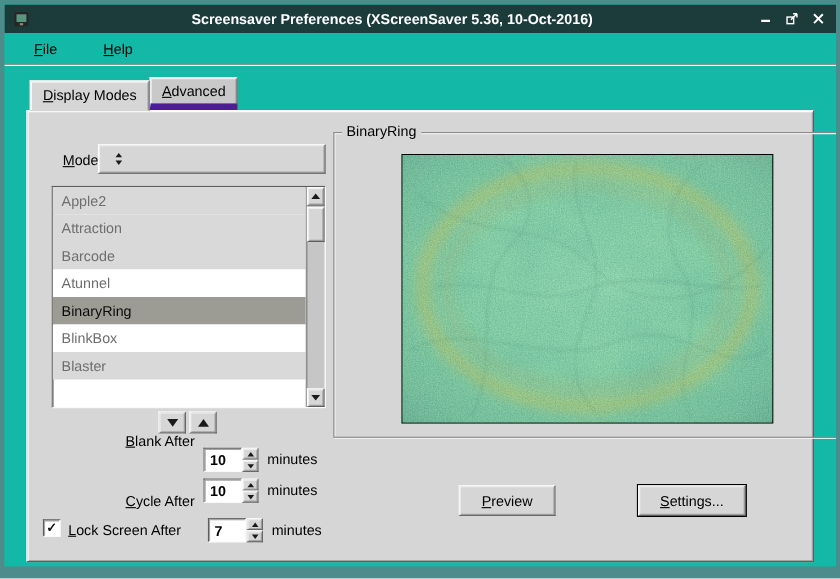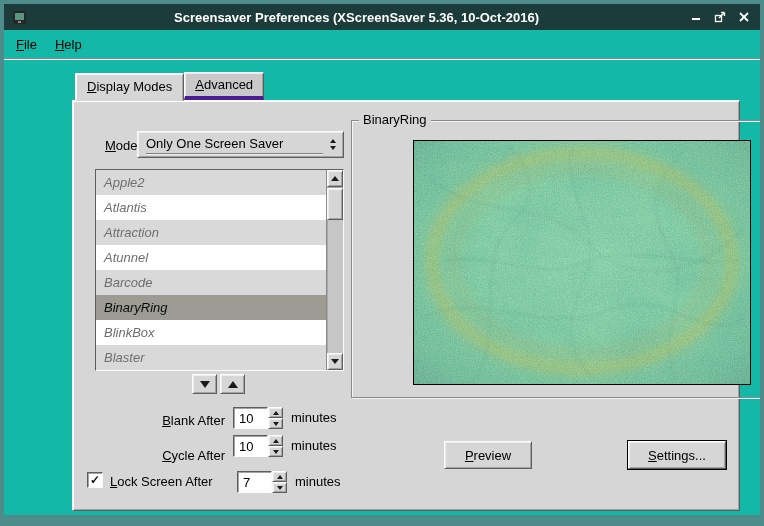--- a/index.html
+++ b/index.html
@@ -9,51 +9,51 @@
 
   #window { position:relative; width:764px; height:526px; background:#4e8b8b; padding:4px 4px 11px 4px; }
   .win-inner { width:100%; height:100%; background:#14b8a6; display:flex; flex-direction:column; overflow:hidden; }
 
   .titlebar { flex:0 0 26px; background:#1c3c3b; color:#fff; display:flex; align-items:center; padding:0 8px; }
   .win-icon { width:15px; height:15px; margin-right:4px; flex:0 0 auto; }
   .title-text { flex:1; text-align:center; font-weight:bold; white-space:nowrap; overflow:hidden; }
   .win-controls { display:flex; gap:8px; margin-left:6px; flex:0 0 auto; }
   .win-btn { width:16px; height:16px; display:flex; align-items:center; justify-content:center; }
 
-  .menubar { flex:0 0 28px; display:flex; align-items:center; padding:0 3px; }
+  .menubar { flex:0 0 28px; display:flex; align-items:center; padding:0 18px;gap:24px; }
   .menu-item { padding:5px 9px; }
   .menusep { flex:0 0 2px; border-top:1px solid #878787; border-bottom:1px solid #f4f4f4; }
 
-  .content { flex:1; padding:12px 20px 4px; display:flex; flex-direction:column;margin-left:48px; }
+  .content { flex:1; padding:12px 20px 4px; display:flex; flex-direction:column; }
   .tabs { display:flex; align-items:flex-end; padding-left:3px; height:28px; }
   .tab { position:relative; background:#d6d6d6; padding:5px 11px 6px;
          border:1px solid; border-color:#fafafa #5f5f5f #d6d6d6 #fafafa;
          box-shadow: inset 1px 1px 0 #fff, inset -1px 0 0 #a8a8a8; }
   .tab.active { z-index:2; margin-bottom:-1px; }
-  .tab.inactive { background:#c9c9c9; padding:4px 10px; border-bottom:4px solid #4c1d95;
+  .tab.inactive { background:#c9c9c9; padding:4px 10px; border-bottom:6px solid #4c1d95;
          box-shadow: inset 1px 1px 0 #ededed, inset -1px 0 0 #9f9f9f; }
 
   .notebook { position:relative; flex:1; background:#d6d6d6;
               border:1px solid; border-color:#fafafa #5e5e5e #5e5e5e #fafafa;
               box-shadow: inset 1px 1px 0 #fff, inset -1px -1px 0 #a3a3a3; }
 
   .raised { background:#d6d6d6; border:1px solid; border-color:#fbfbfb #5e5e5e #5e5e5e #fbfbfb;
             box-shadow: inset 1px 1px 0 #eeeeee, inset -1px -1px 0 #a3a3a3; }
   .sunken-white { background:#fff; border:1px solid; border-color:#5e5e5e #fbfbfb #fbfbfb #5e5e5e;
-            box-shadow: inset 1px 1px 0 #a3a3a3; }
+            box-shadow: inset 1px 1px 0 #a3a3a3; font-weight: bold; }
 
   
   .mode-label { position:absolute; left:32px; top:37px; }
   .combo { position:absolute; left:64px; top:30px; width:207px; height:27px; display:flex; align-items:center; padding:0 6px 0 8px; }
   .combo-text { flex:1; white-space:nowrap; overflow:hidden; border-bottom:1px solid #7f7f7f; box-shadow:0 1px 0 #f2f2f2; padding:1px 0 2px; }
   .combo-arrows { margin-left:6px; display:flex; flex-direction:column; align-items:center; gap:3px; padding:2px 1px; }
 
   .saver-list { position:absolute; left:22px; top:68px; width:249px; height:202px; display:flex; background:#fff;
                 border:1px solid; border-color:#5e5e5e #fbfbfb #fbfbfb #5e5e5e; box-shadow: inset 1px 1px 0 #9f9f9f; }
-  .rows { flex:1; overflow:hidden;font-style:italic; }
+  .rows { flex:1; overflow:hidden; }
   .lrow { height:25px; line-height:25px; padding-left:8px; color:#6e6e6e; background:#fff; white-space:nowrap; }
   .lrow.stripe { background:#d9d9d9; }
   .lrow.selected { background:#9c9c94; color:#0a0a0a; }
 
   .scrollbar { flex:0 0 17px; display:flex; flex-direction:column; background:#c6c6c6; border-left:1px solid #8a8a8a; }
   .sb-btn { flex:0 0 17px; display:flex; align-items:center; justify-content:center; }
   .sb-trough { flex:1; position:relative; box-shadow: inset 1px 1px 0 #a8a8a8; }
   .sb-thumb { position:absolute; left:0; right:0; top:1px; height:32px; }
 
   .move-btns { position:absolute; left:119px; top:273px; display:flex; gap:3px; }
@@ -61,21 +61,21 @@
 
   .t { width:0; height:0; display:inline-block; }
   .t-up-2 { border-left:3px solid transparent; border-right:3px solid transparent; border-bottom:4px solid #1a1a1a; }
   .t-dn-2 { border-left:3px solid transparent; border-right:3px solid transparent; border-top:4px solid #1a1a1a; }
   .t-up-3 { border-left:4px solid transparent; border-right:4px solid transparent; border-bottom:5px solid #1a1a1a; }
   .t-dn-3 { border-left:4px solid transparent; border-right:4px solid transparent; border-top:5px solid #1a1a1a; }
   .t-up-4 { border-left:5px solid transparent; border-right:5px solid transparent; border-bottom:7px solid #1a1a1a; }
   .t-dn-4 { border-left:5px solid transparent; border-right:5px solid transparent; border-top:7px solid #1a1a1a; }
 
   .timer-label { position:absolute; width:132px; text-align:right; white-space:nowrap; }
-  .tl-blank { left:20px; top:312px; }
+  .tl-blank { left:20px; top:292px; }
   .tl-cycle { left:20px; top:347px; }
   .lock-label { position:absolute; left:37px; top:373px; white-space:nowrap; }
   .checkbox { position:absolute; left:14px; top:371px; width:16px; height:16px; display:flex; align-items:center; justify-content:center; font-size:12px; font-weight:bold; color:#111; line-height:1; }
 
   .spin { position:absolute; width:50px; height:22px; display:flex; }
   .sp-blank { left:160px; top:306px; }
   .sp-cycle { left:160px; top:334px; }
   .sp-lock  { left:164px; top:370px; }
   .spin-entry { flex:1; padding:3px 0 0 5px; overflow:hidden; }
   .spin-btns { flex:0 0 15px; display:flex; flex-direction:column; }
@@ -87,21 +87,21 @@
   .u-lock  { left:222px; top:373px; }
 
   
   .frame { position:absolute; left:278px; top:19px; width:463px; height:278px;
            border:1px solid #8a8a8a; box-shadow: inset 1px 1px 0 #f4f4f4, 1px 1px 0 #f4f4f4; }
   .frame-label { position:absolute; top:-9px; left:7px; background:#d6d6d6; padding:0 4px; }
   .preview-img { position:absolute; left:61px; top:19px; width:338px; height:245px; border:1px solid #000; background:#7ecfa2; }
   .preview-img svg { display:block; width:100%; height:100%; }
 
   .btn { position:absolute; height:28px; display:flex; align-items:center; justify-content:center; white-space:nowrap; }
-  .btn-preview { left:371px; top:340px; width:88px; }
+  .btn-preview { left:392px; top:340px; width:88px; }
   .btn-settings { left:555px; top:340px; width:98px; outline:1px solid #000; }
 </style>
 </head>
 <body>
 
 <div id="window">
   <div class="win-inner">
 
     <div class="titlebar">
       <span class="win-icon">
@@ -143,34 +143,32 @@
       <div class="tabs">
         <div class="tab active"><span class="mn">D</span><span>isplay Modes</span></div>
         <div class="tab inactive"><span class="mn">A</span><span>dvanced</span></div>
       </div>
 
       <div class="notebook">
 
         <span class="mode-label"><span class="mn">M</span><span>ode:</span></span>
 
         <div class="combo raised">
-          <span class="combo-text">Only One Screen Saver</span>
           <span class="combo-arrows">
             <span class="t t-up-2"></span>
             <span class="t t-dn-2"></span>
           </span>
         </div>
 
         <div class="saver-list">
           <div class="rows">
             <div class="lrow stripe">Apple2</div>
-            <div class="lrow">Atlantis</div>
             <div class="lrow stripe">Attraction</div>
+            <div class="lrow stripe">Barcode</div>
             <div class="lrow">Atunnel</div>
-            <div class="lrow stripe">Barcode</div>
             <div class="lrow selected">BinaryRing</div>
             <div class="lrow">BlinkBox</div>
             <div class="lrow stripe">Blaster</div>
           </div>
           <div class="scrollbar">
             <span class="sb-btn raised">
                 <span class="t t-up-3"></span>
               </span>
             <span class="sb-trough">
               <span class="sb-thumb raised"></span>

